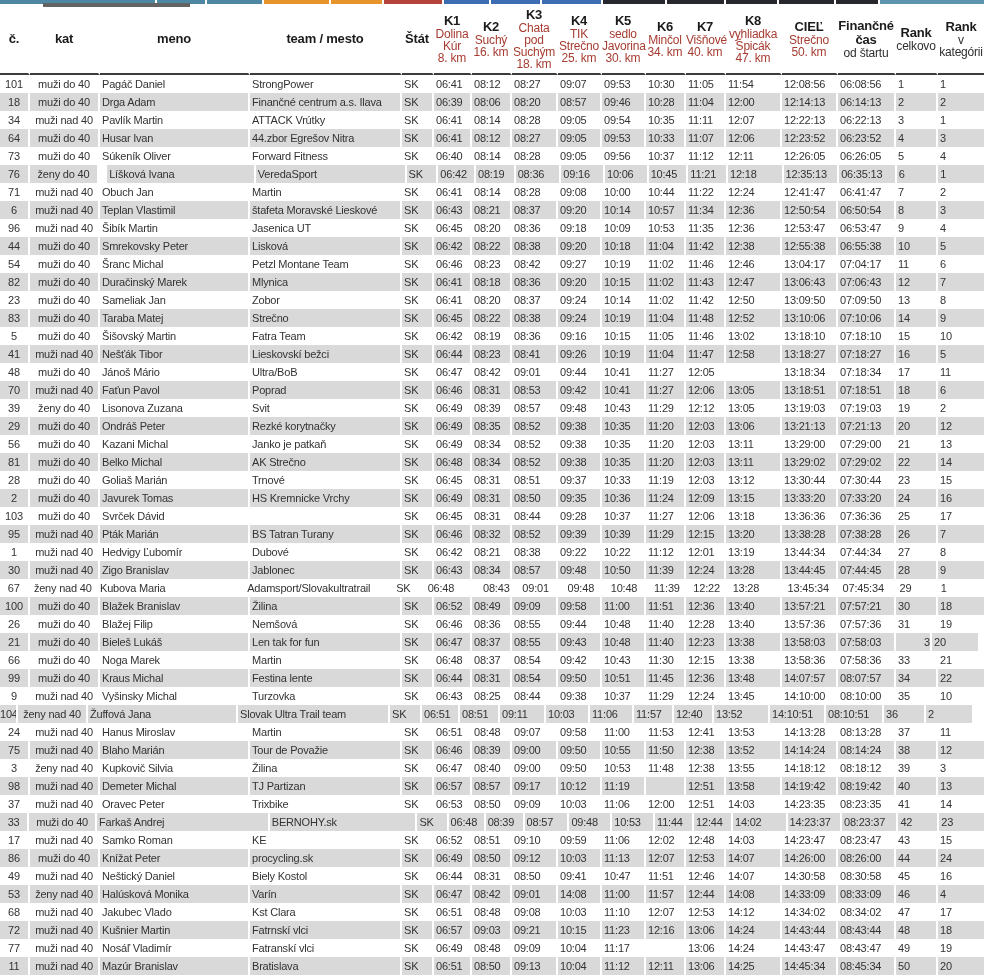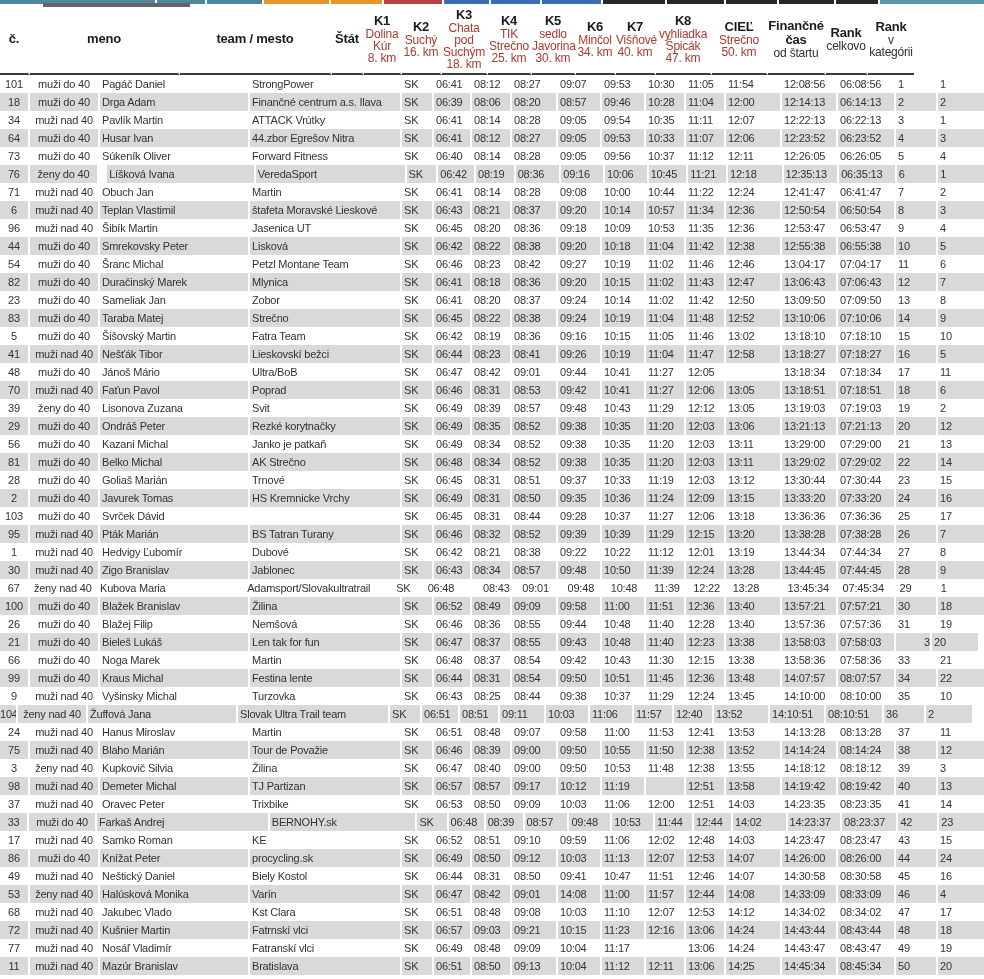--- a/index.html
+++ b/index.html
@@ -47,20 +47,23 @@
       <div class="seg" style="background: rgb(39, 39, 46); width: 51px;"></div>
       <div class="seg" style="background: rgb(39, 39, 46); width: 55px;"></div>
       <div class="seg" style="background: rgb(39, 39, 46); width: 42px;"></div>
       <div class="seg" style="background: rgb(94, 149, 174); width: 91px;"></div>
     </div>
   <div class="thumb" id="thumb" style="left: 43px; width: 147px; background: rgb(100, 100, 100);"></div>
   <div class="header-row" id="header-row">
       <div class="hcell" style="width: 30px;">
         <div class="hb">č.</div>
       </div>
+      <div class="hcell" style="width: 70px;">
+        <div class="hb">kat</div>
+      </div>
       <div class="hcell" style="width: 150px;">
         <div class="hb">meno</div>
       </div>
       <div class="hcell" style="width: 152px;">
         <div class="hb">team / mesto</div>
       </div>
       <div class="hcell" style="width: 32px;">
         <div class="hb">Štát</div>
       </div>
       <div class="hcell" style="width: 38px;">

